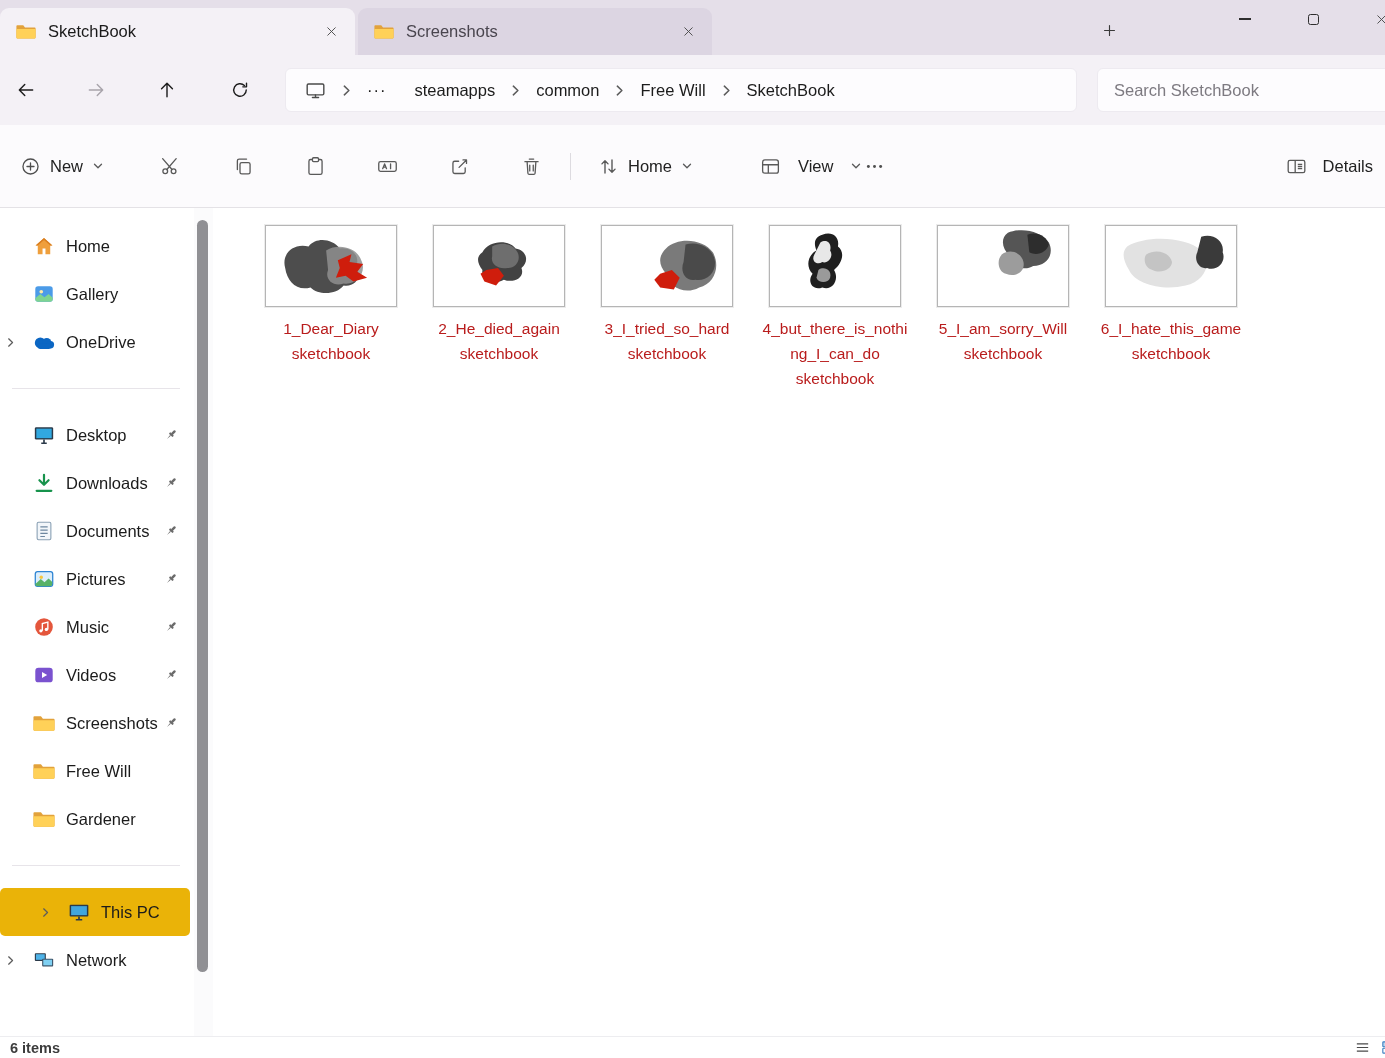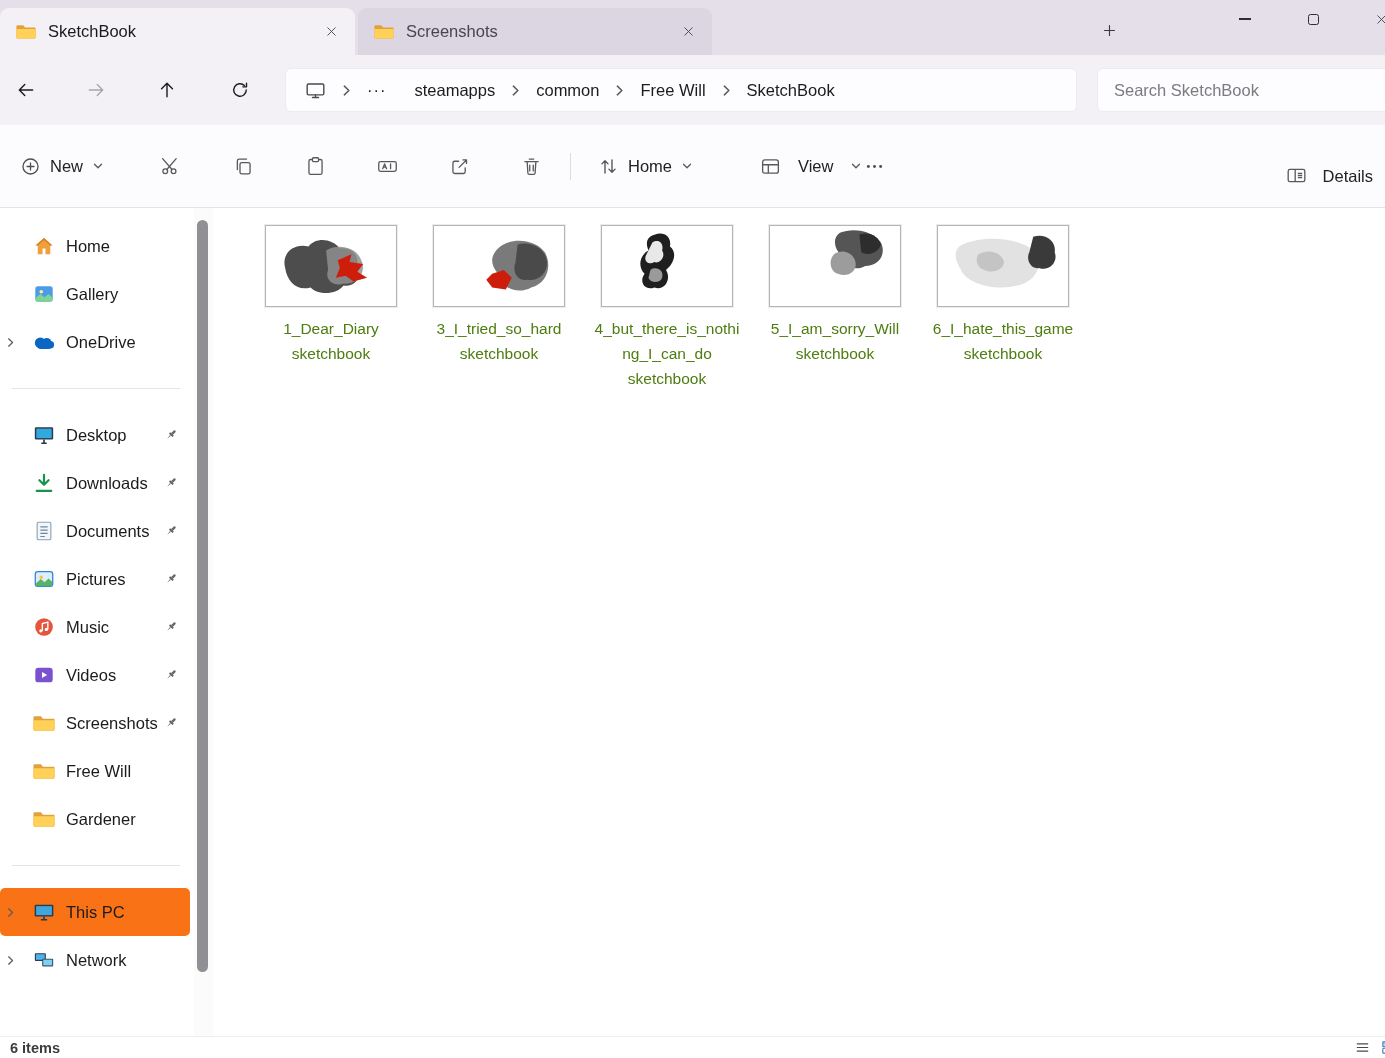--- a/index.html
+++ b/index.html
@@ -45,44 +45,44 @@
   .tb svg.g { width:21px; height:21px; }
   .tb .chev { width:12px; height:12px; }
   #tb-new { left:8px; padding:0 12px; gap:9px; }
   .tb-icon { width:44px; }
   #tb-cut { left:148px; } #tb-copy { left:221px; } #tb-paste { left:293px; }
   #tb-rename { left:365px; } #tb-share { left:437px; } #tb-delete { left:509px; }
   .tb-div { position:absolute; top:28px; left:570px; width:1px; height:27px; background:#dddbe0; }
   #tb-sort { left:586px; padding:0 12px; gap:9px; }
   #tb-view { left:748px; padding:0 12px; gap:17px; }
   #tb-more { left:852px; }
-  #tb-details { right:2px; padding:0 10px; gap:16px;align-items:flex-end; }
+  #tb-details { right:2px; padding:0 10px; gap:16px; }
 
   
   .sidebar { position:absolute; left:0; top:208px; width:192px; bottom:22px; background:#fff; padding-top:14px; overflow:hidden; }
   .sb-row { height:48px; display:flex; align-items:center; margin-right:2px; border-radius:5px; }
-  .sb-row.selected { background:#f97316; }
+  .sb-row.selected { background:#eab308;padding-left:35px; }
   .chev-slot { width:20px; display:flex; justify-content:center; flex:none; }
   .chev-slot svg { width:11px; height:11px; }
   .sb-icon { width:22px; height:22px; margin-left:13px; flex:none; }
   .sb-label { margin-left:11px; font-size:16.5px; white-space:nowrap; color:#1b1b1b; }
   .pin { width:14px; height:14px; margin-left:auto; margin-right:12px; flex:none; }
   .sb-div { height:1px; background:#e7e4e9; margin:22px 12px; }
 
   
   .scrollbar { position:absolute; left:194px; top:208px; width:19px; bottom:22px; background:#fbfbfc; }
   .scroll-thumb { position:absolute; left:3px; top:12px; width:11px; height:752px; background:#909094; border-radius:6px; }
 
   
   .content { position:absolute; left:213px; top:208px; right:0; bottom:22px; background:#fff; overflow:hidden; }
   .files { display:flex; flex-wrap:wrap; align-items:flex-start; padding:17px 10px 0 42px; gap:0 16px; }
   .file { width:152px; display:flex; flex-direction:column; align-items:center; border-radius:4px; }
   .thumb { width:132px; height:82px; background:#fff; border:1px solid #b5b5b5; outline:1px solid #ececec; display:flex; align-items:center; justify-content:center; }
   .thumb svg { width:128px; height:78px; }
-  .fname { margin-top:9px; font-size:15.5px; line-height:25px; text-align:center; overflow-wrap:anywhere; color:#4d7c0f; width:152px; }
+  .fname { margin-top:9px; font-size:15.5px; line-height:25px; text-align:center; overflow-wrap:anywhere; color:#b91c1c; width:152px; }
 
   
   .statusbar { position:absolute; left:0; bottom:0; width:100%; height:22px; background:#fff; border-top:1px solid #ededf0;font-weight:bold; }
   .status-count { position:absolute; left:10px; top:3px; font-size:14.5px; color:#3c3c3c; }
   .view-toggle { position:absolute; top:0; width:24px; height:21px; display:flex; align-items:center; justify-content:center; }
   #vt-list { left:1350px; } #vt-thumb { left:1376px; }
   .view-toggle svg { width:17px; height:17px; }
 </style>
 </head>
 <body>
@@ -567,20 +567,30 @@
       <div class="thumb">
         <svg viewBox="0 0 130 80">
           <path d="M18 42 C14 28 26 16 42 20 C50 10 66 12 74 22 C88 20 96 32 90 42 C98 50 90 62 78 60 C70 70 52 70 44 62 C30 66 20 56 18 42 Z" fill="#4d4d4d"></path>
           <path d="M60 24 C74 16 92 22 96 34 C102 46 92 60 78 58 C68 62 58 54 62 44 Z" fill="#8f8f8f" opacity="0.85"></path>
           <path d="M72 34 86 28 84 36 98 38 92 46 102 52 88 56 80 50 70 52 74 42 Z" fill="#cf1d0c"></path>
         </svg>
       </div>
       <div class="fname">1_Dear_Diary sketchbook</div>
     </div>
 
+    <div class="file">
+      <div class="thumb">
+        <svg viewBox="0 0 130 80">
+          <path d="M48 26 C54 14 74 12 82 22 C94 24 96 36 88 42 C92 52 80 58 70 54 C60 60 46 54 48 44 C42 36 42 30 48 26 Z" fill="#424242"></path>
+          <path d="M58 20 C68 14 80 18 84 26 C88 34 82 42 74 42 C64 44 56 38 58 30 Z" fill="#6e6e6e"></path>
+          <path d="M52 44 64 42 70 50 62 60 50 56 46 48 Z" fill="#cf1d0c"></path>
+        </svg>
+      </div>
+      <div class="fname">2_He_died_again sketchbook</div>
+    </div>
 
     <div class="file">
       <div class="thumb">
         <svg viewBox="0 0 130 80">
           <path d="M64 22 C76 10 102 12 112 26 C120 40 114 58 98 62 C84 70 66 62 64 48 C56 38 56 30 64 22 Z" fill="#7a7a7a"></path>
           <path d="M84 18 C98 14 112 22 114 34 C116 46 106 56 94 54 C84 56 78 46 82 36 Z" fill="#4a4a4a"></path>
           <path d="M58 48 70 44 78 52 72 64 58 62 52 54 Z" fill="#cf1d0c"></path>
         </svg>
       </div>
       <div class="fname">3_I_tried_so_hard sketchbook</div>

